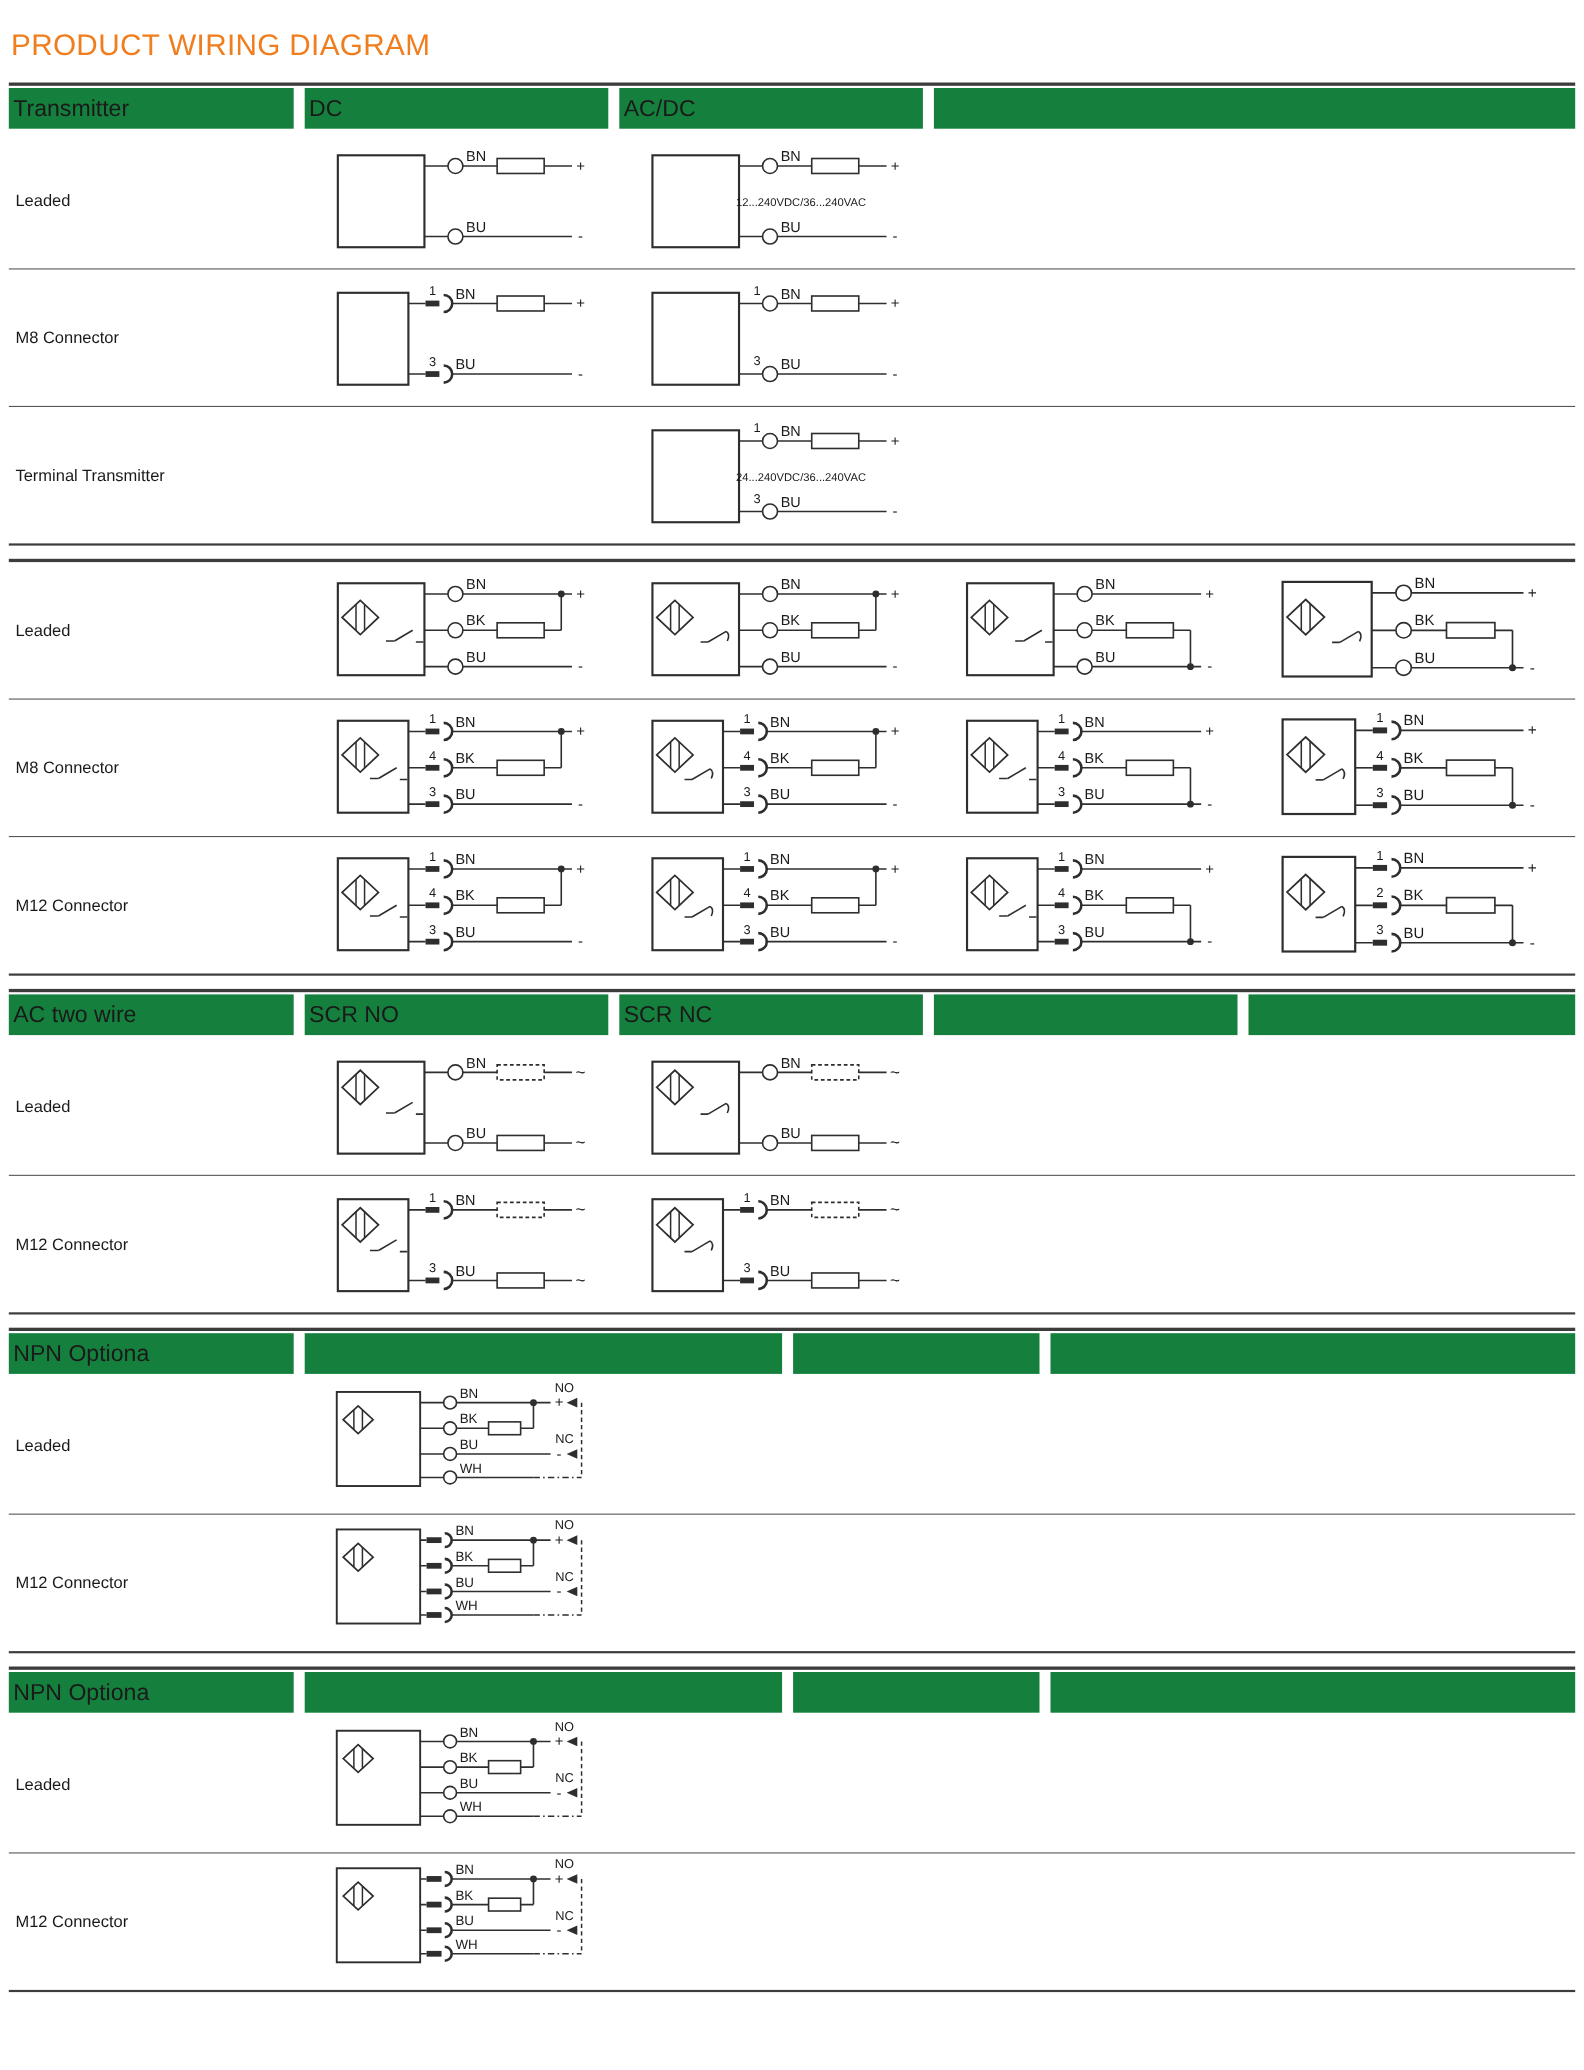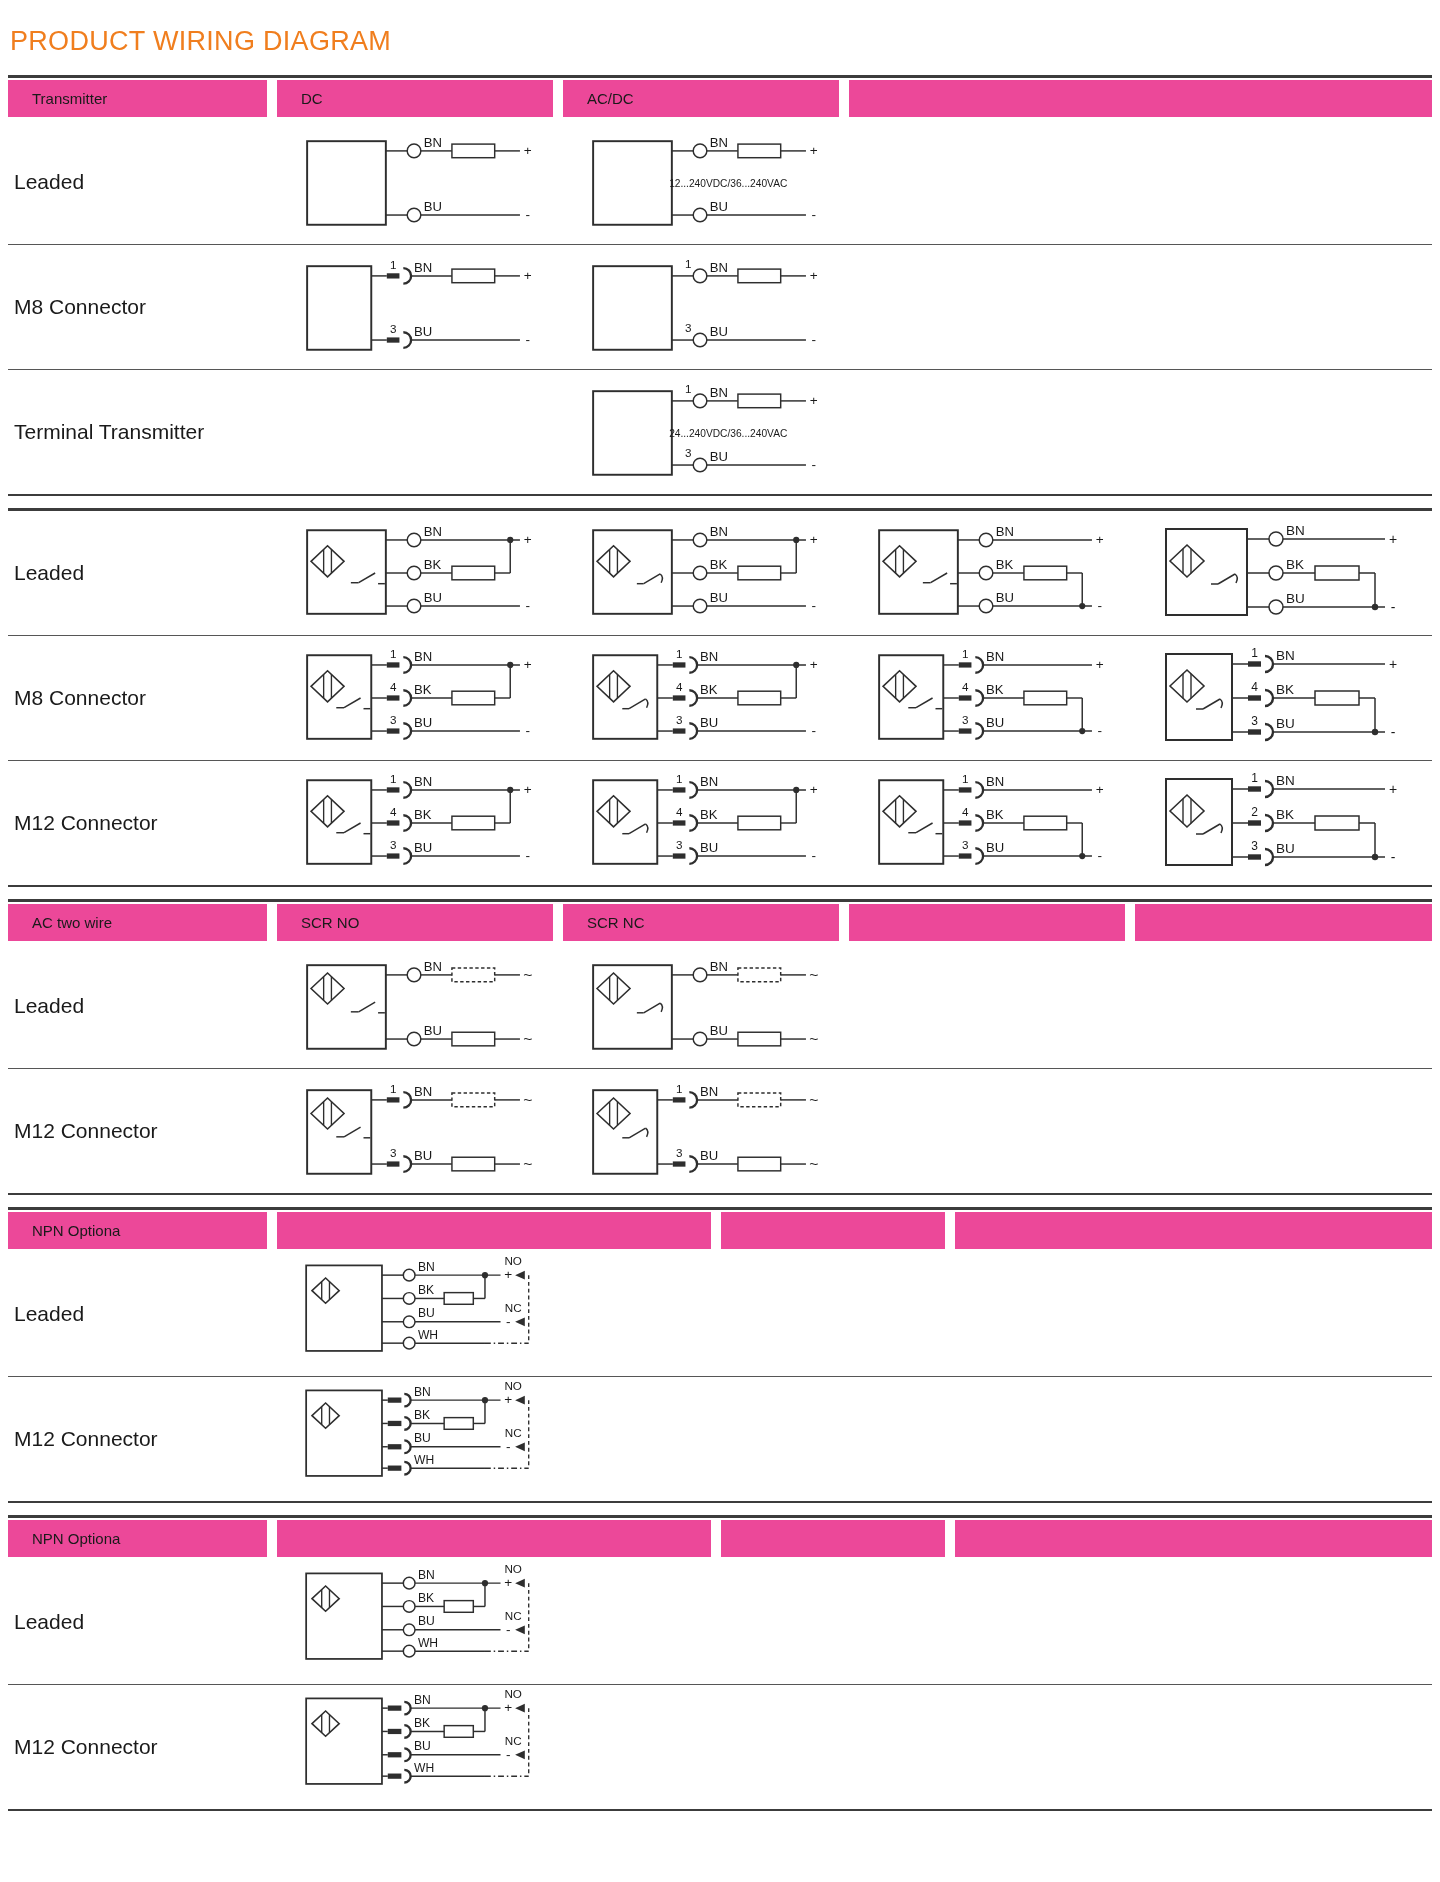--- a/index.html
+++ b/index.html
@@ -6,24 +6,24 @@
   html,body{margin:0;padding:0}
   body{width:1440px;background:#ffffff;font-family:"Liberation Sans",sans-serif;color:#1a1a1a}
   .page{padding:0 8px 30px 8px}
   .title{color:#F07E1E;font-size:27px;font-weight:400;letter-spacing:.3px;margin:26px 0 18px 2px}
   .tbl{border-top:3px solid #3c3c3c;border-bottom:2px solid #3c3c3c}
   #tables>.tbl+.tbl{margin-top:12px}
   #tables>.tbl:nth-child(n+4){}
   .thead,.trow{display:grid;grid-template-columns:259px 276px 276px 276px 1fr;column-gap:10px}
   .thead{padding:2px 0 3px 0}
   .thead.opt{grid-template-columns:259px 434px 224px 1fr}
-  .hcell{background:#ec4899;height:37px;display:flex;align-items:center;padding-left:24px;font-size:15px}
+  .hcell{background:#15803d;height:37px;display:flex;align-items:center;padding-left:4px;font-size:21px}
   .trow{min-height:124px;align-items:center}
   .trow+.trow{border-top:1px solid #565656}
-  .rlabel{font-size:21px;padding-left:6px}
+  .rlabel{font-size:15px;padding-left:6px}
   .dcell{height:124px;display:flex;align-items:center}
   svg.diag{display:block}
   svg.diag text{font-family:"Liberation Sans",sans-serif;fill:#1a1a1a}
 </style>
 </head>
 <body>
 
 <div class="page">
   <h1 class="title">PRODUCT WIRING DIAGRAM</h1>
   <div id="tables">

